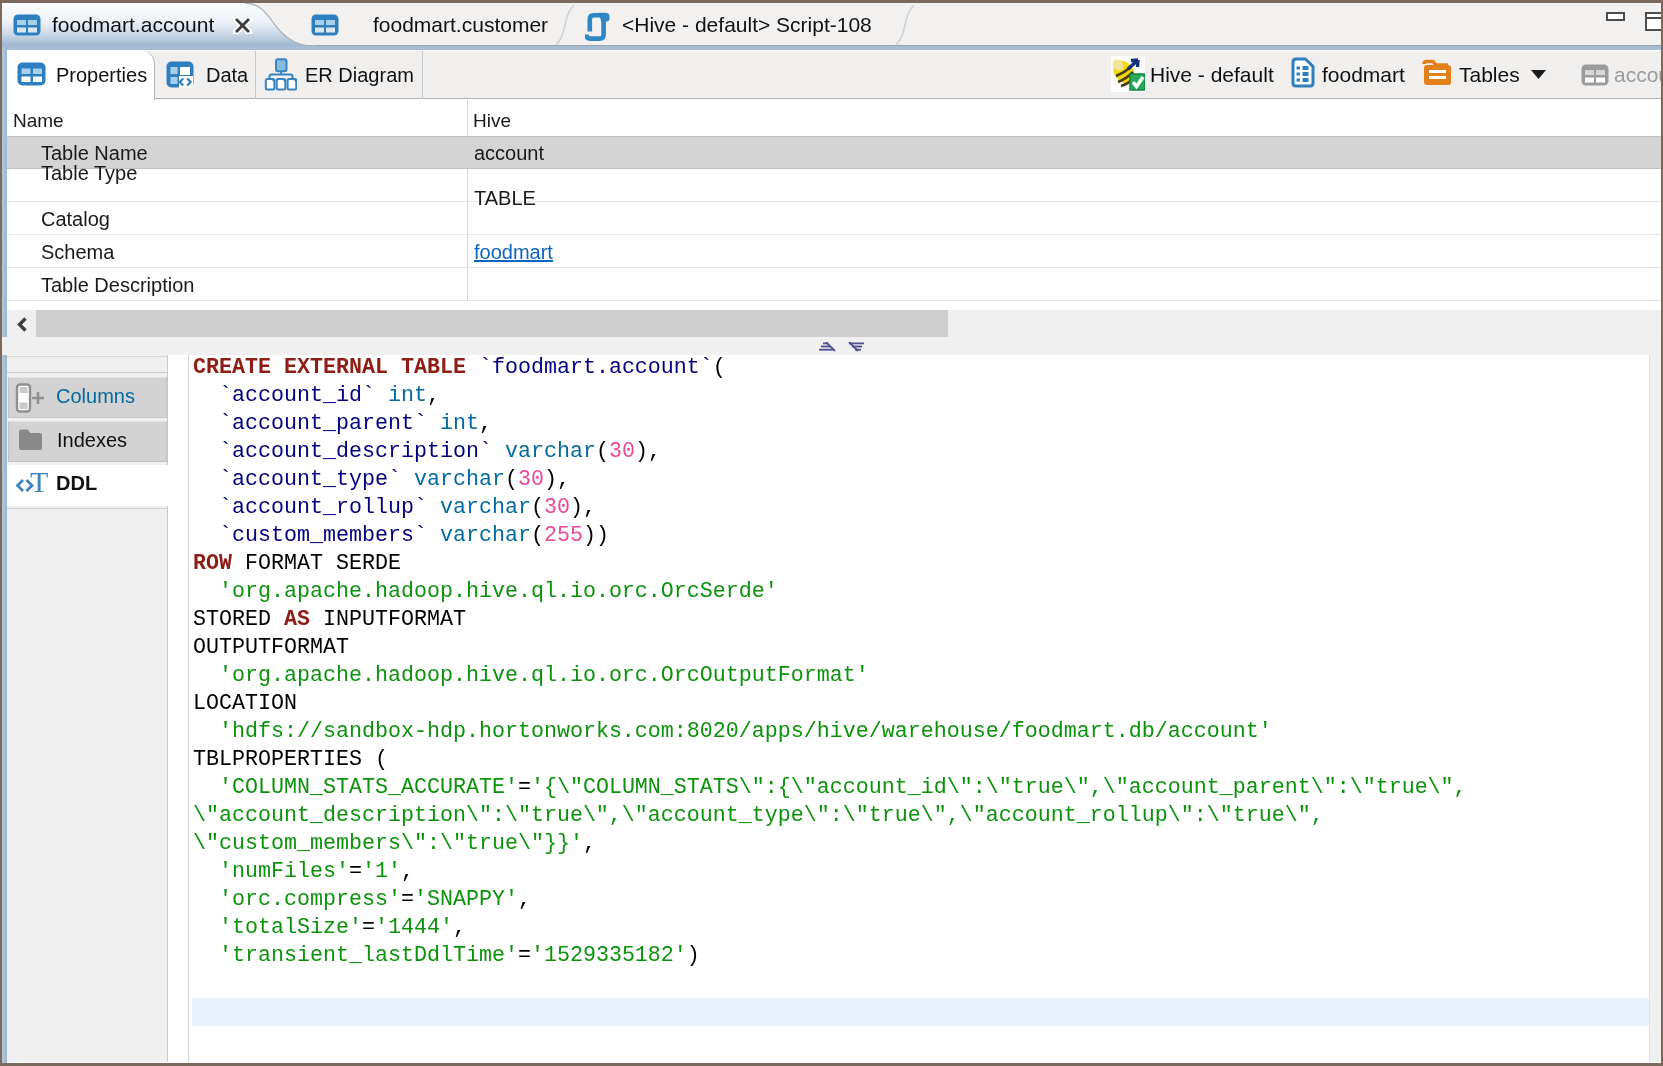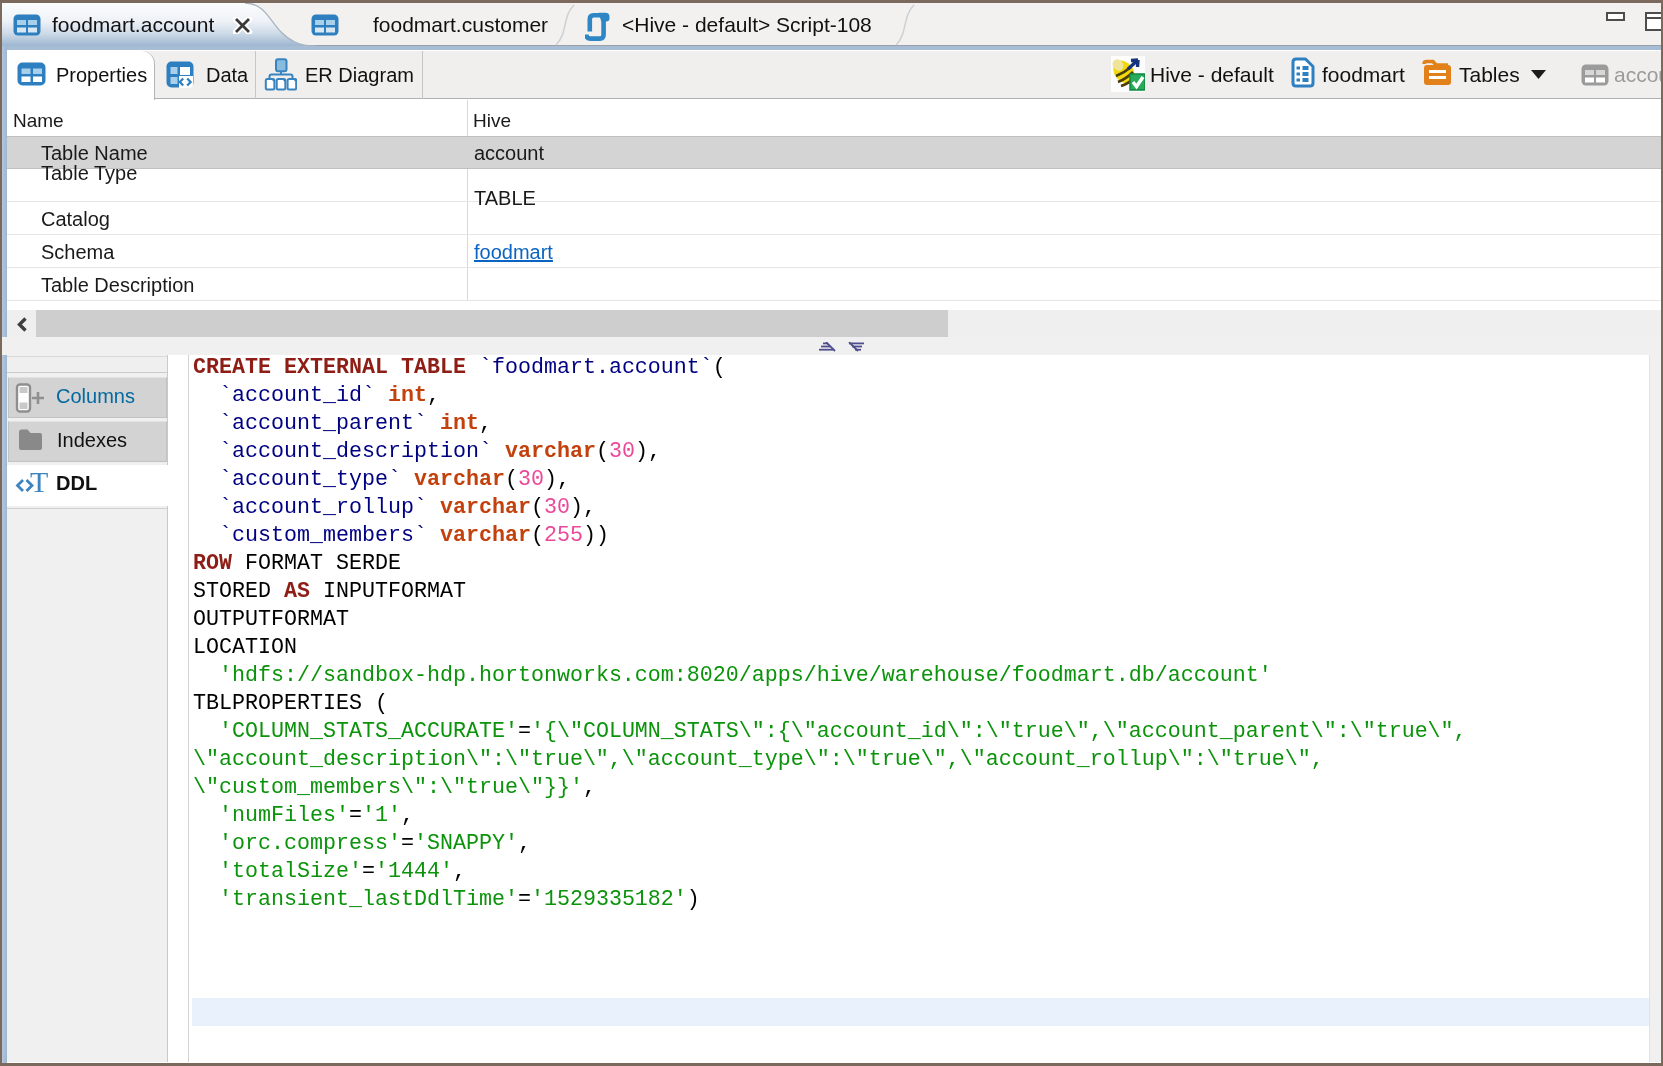--- a/index.html
+++ b/index.html
@@ -23,21 +23,21 @@
   .plabel { position:absolute; left:41px; font-size:20px; color:#1a1a1a; }
   .pvalue { position:absolute; left:474px; font-size:20px; color:#1a1a1a; }
   
   
   
   #editor { position:absolute; left:168px; top:355px; width:1481px; height:707px; background:#fff; }
   #code { position:absolute; font-family:"Liberation Mono", monospace;
     font-size:21.66px; line-height:28px; white-space:pre; color:#000; }
   .kw { color:#8e1d15; font-weight:bold; }
   .id { color:#000082; }
-  .ty { color:#c2410c; font-weight:bold; }
+  .ty { color:#0369a1; font-weight:normal; }
   .nu { color:#ec4899; }
   .st { color:#0b930b; }
 </style>
 </head>
 <body>
 <div id="frame"></div>
 
 <div id="tabbar"></div>
 
 <svg class="abs" style="left:2px;top:3px" width="315" height="43">
@@ -235,22 +235,24 @@
 <div class="abs" style="left:1649px;top:355px;width:12px;height:707px;background:#f0f0f0;border-left:1px solid #e2e2e2;"></div>
 <div class="abs" style="left:192px;top:998px;width:1457px;height:28px;background:#e9f2fc;"></div>
 <pre id="code" style="left:193px;top:354px;"><span class="kw">CREATE EXTERNAL TABLE</span> <span class="id">`foodmart.account`</span>(
   <span class="id">`account_id`</span> <span class="ty">int</span>,
   <span class="id">`account_parent`</span> <span class="ty">int</span>,
   <span class="id">`account_description`</span> <span class="ty">varchar</span>(<span class="nu">30</span>),
   <span class="id">`account_type`</span> <span class="ty">varchar</span>(<span class="nu">30</span>),
   <span class="id">`account_rollup`</span> <span class="ty">varchar</span>(<span class="nu">30</span>),
   <span class="id">`custom_members`</span> <span class="ty">varchar</span>(<span class="nu">255</span>))
 <span class="kw">ROW</span> FORMAT SERDE
+  <span class="st">'org.apache.hadoop.hive.ql.io.orc.OrcSerde'</span>
 STORED <span class="kw">AS</span> INPUTFORMAT
 OUTPUTFORMAT
+  <span class="st">'org.apache.hadoop.hive.ql.io.orc.OrcOutputFormat'</span>
 LOCATION
   <span class="st">'hdfs://sandbox-hdp.hortonworks.com:8020/apps/hive/warehouse/foodmart.db/account'</span>
 TBLPROPERTIES (
   <span class="st">'COLUMN_STATS_ACCURATE'</span>=<span class="st">'{\"COLUMN_STATS\":{\"account_id\":\"true\",\"account_parent\":\"true\",</span>
 <span class="st">\"account_description\":\"true\",\"account_type\":\"true\",\"account_rollup\":\"true\",</span>
 <span class="st">\"custom_members\":\"true\"}}'</span>,
   <span class="st">'numFiles'</span>=<span class="st">'1'</span>,
   <span class="st">'orc.compress'</span>=<span class="st">'SNAPPY'</span>,
   <span class="st">'totalSize'</span>=<span class="st">'1444'</span>,
   <span class="st">'transient_lastDdlTime'</span>=<span class="st">'1529335182'</span>)</pre>

